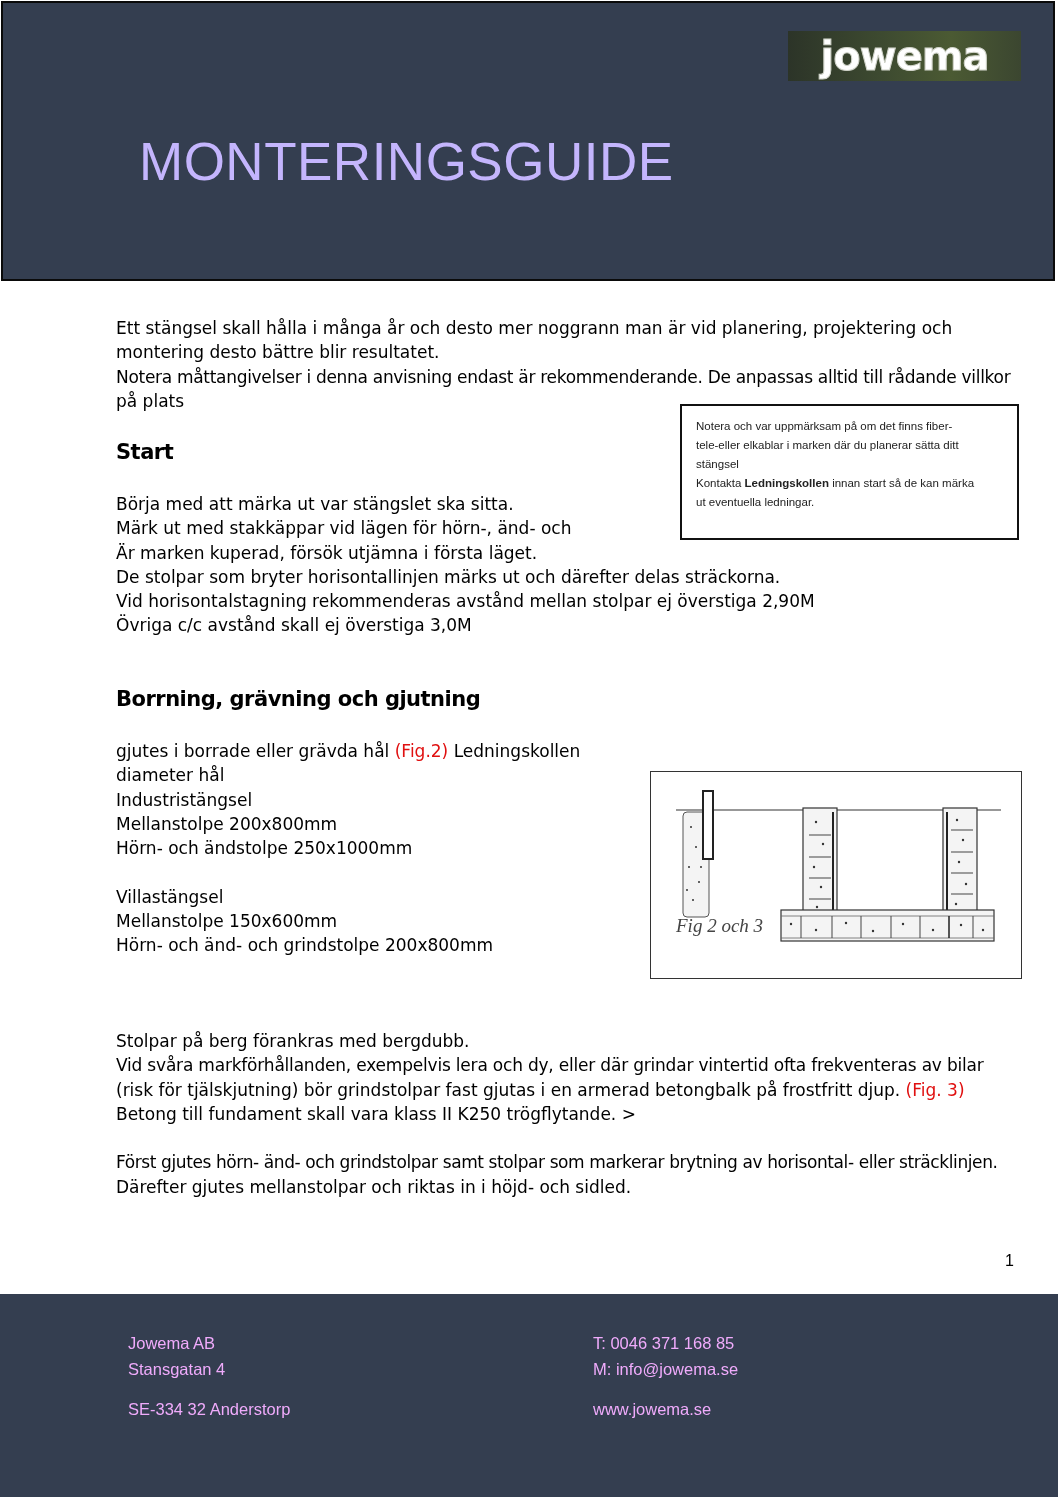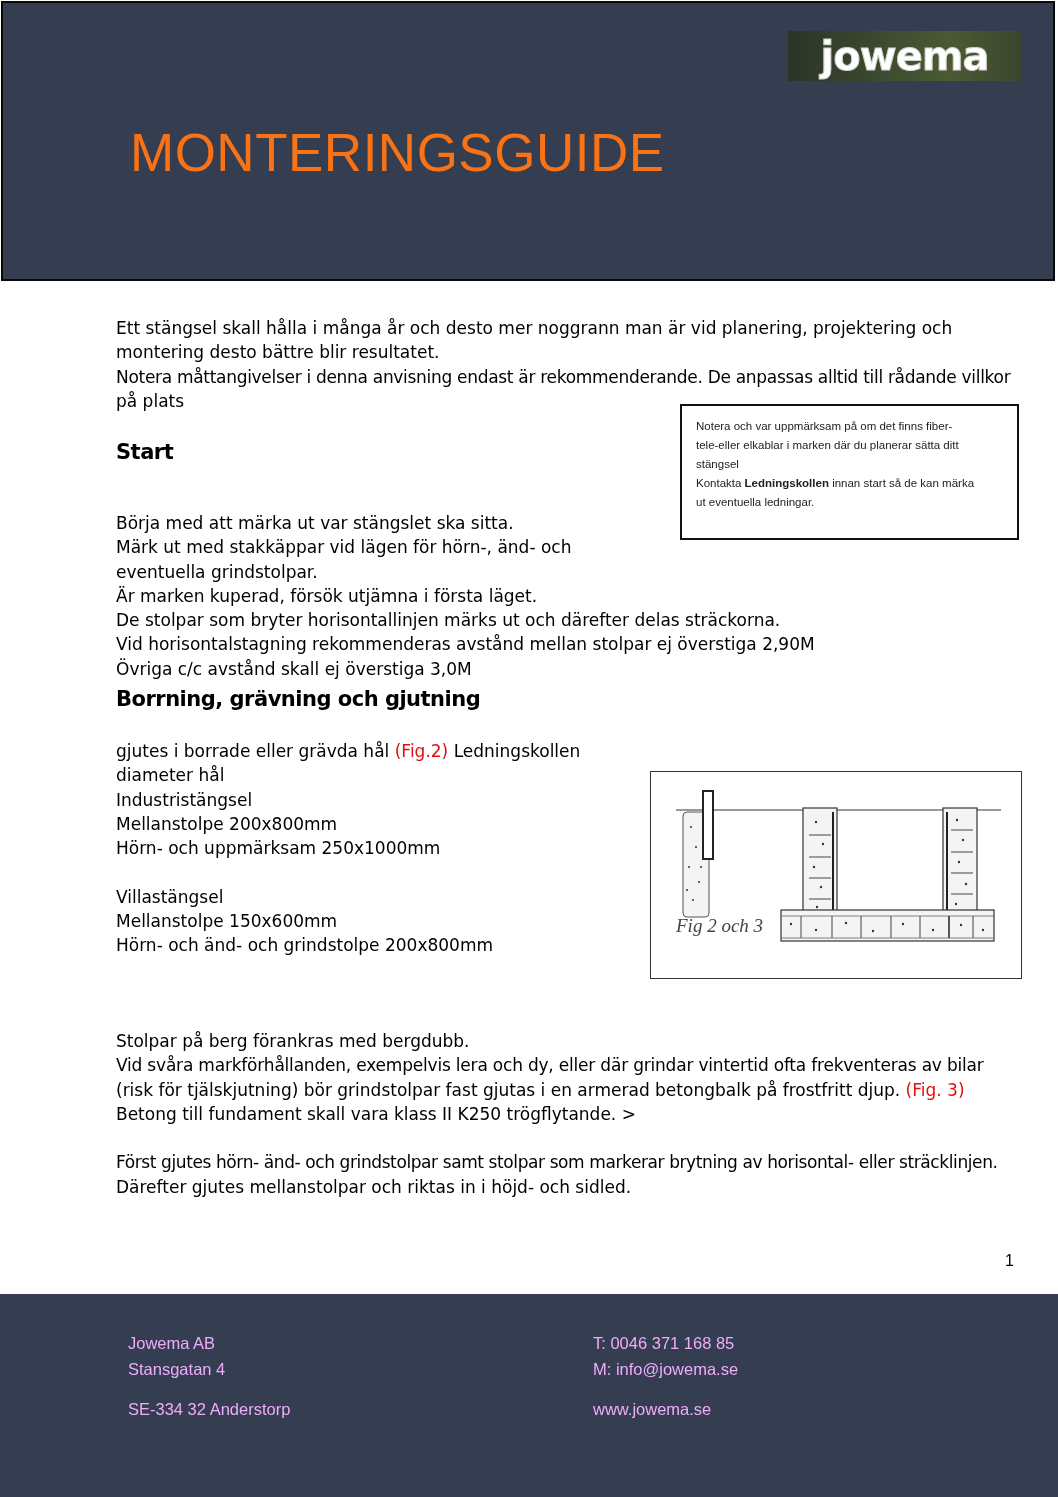--- a/index.html
+++ b/index.html
@@ -6,21 +6,21 @@
   body { width: 1058px; height: 1497px; background: #ffffff; position: relative; overflow: hidden;
          font-family: "DejaVu Sans", sans-serif; color: #000; }
   .header { position: absolute; left: 1px; top: 1px; width: 1054px; height: 280px; background: #343e50;
             border: 2px solid #0a0a0a; box-sizing: border-box; }
   .logo { position: absolute; left: 785px; top: 28px; width: 233px; height: 50px;
           background: linear-gradient(90deg, #2c3428 0%, #3d4a30 40%, #4b5a33 70%, #3b4630 100%);
           display: flex; align-items: center; justify-content: center; }
   .logo span { font-family: "DejaVu Sans", sans-serif; font-weight: bold; font-size: 40px; color: #fff;
                letter-spacing: -1px; -webkit-text-stroke: 1px #cfd2c8; line-height: 1; }
   .title { position: absolute; left: 120px; top: 112px; font-family: "Liberation Sans", sans-serif; font-size: 53px;
-           color: #f97316; letter-spacing: 0.5px; margin: 7px; font-weight: normal; }
+           color: #c4b5fd; letter-spacing: 0.5px; margin: 16px; font-weight: normal; }
   .content { position: absolute; left: 116px; font-family: "DejaVu Sans", sans-serif; font-size: 17px; line-height: 24.3px; }
   .content p { margin: 0; }
   .h2 { font-weight: bold; font-size: 21px; letter-spacing: -0.5px; }
   .ref { color: #e01010; }
   .ul { }
   .notebox { position: absolute; left: 680px; top: 404px; width: 339px; height: 136px; border: 2px solid #111;
              box-sizing: border-box; padding: 11px 14px 0 14px; font-family: "Liberation Sans", sans-serif;
              font-size: 11.5px; line-height: 19px; color: #222; }
   .notebox b { font-weight: bold; }
   .figbox { position: absolute; left: 650px; top: 771px; width: 372px; height: 208px; border: 1.5px solid #333;
@@ -55,39 +55,38 @@
   <div>Notera och var uppmärksam på om det finns fiber-</div>
   <div>tele-eller elkablar i marken där du planerar sätta ditt</div>
   <div>stängsel</div>
   <div><span>Kontakta </span><b>Ledningskollen</b><span> innan start så de kan märka</span></div>
   <div>ut eventuella ledningar.</div>
 </div>
 
 <div class="content" style="top:440px;">
   <p class="h2">Start</p>
 </div>
-<div class="content" style="top:492px; width:800px;margin-top:19px;">
+<div class="content" style="top:492px; width:800px;">
   <p>Börja med att märka ut var stängslet ska sitta.</p>
   <p>Märk ut med stakkäppar vid lägen för hörn-, änd- och</p>
-  <p>eventuella grindstolpar.</p>
   <p>Är marken kuperad, försök utjämna i första läget.</p>
   <p>De stolpar som bryter horisontallinjen märks ut och därefter delas sträckorna.</p>
   <p>Vid horisontalstagning rekommenderas avstånd mellan stolpar ej överstiga 2,90M</p>
   <p>Övriga c/c avstånd skall ej överstiga 3,0M</p>
 </div>
 
 <div class="content" style="top:687px;">
   <p class="h2">Borrning, grävning och gjutning</p>
 </div>
 <div class="content" style="top:739px; width:520px;">
   <p><span>gjutes i borrade eller grävda hål </span><span class="ref">(Fig.2)</span><span> Ledningskollen</span></p>
   <p>diameter hål</p>
   <p class="ul">Industristängsel</p>
   <p>Mellanstolpe 200x800mm</p>
-  <p>Hörn- och uppmärksam 250x1000mm</p>
+  <p>Hörn- och ändstolpe 250x1000mm</p>
   <p>&nbsp;</p>
   <p class="ul">Villastängsel</p>
   <p>Mellanstolpe 150x600mm</p>
   <p>Hörn- och änd- och grindstolpe 200x800mm</p>
 </div>
 
 <div class="content" style="top:1029px; width:930px;">
   <p>Stolpar på berg förankras med bergdubb.</p>
   <p style="letter-spacing:-0.2px;">Vid svåra markförhållanden, exempelvis lera och dy, eller där grindar vintertid ofta frekventeras av bilar</p>
   <p><span>(risk för tjälskjutning) bör grindstolpar fast gjutas i en armerad betongbalk på frostfritt djup. </span><span class="ref">(Fig. 3)</span></p>

